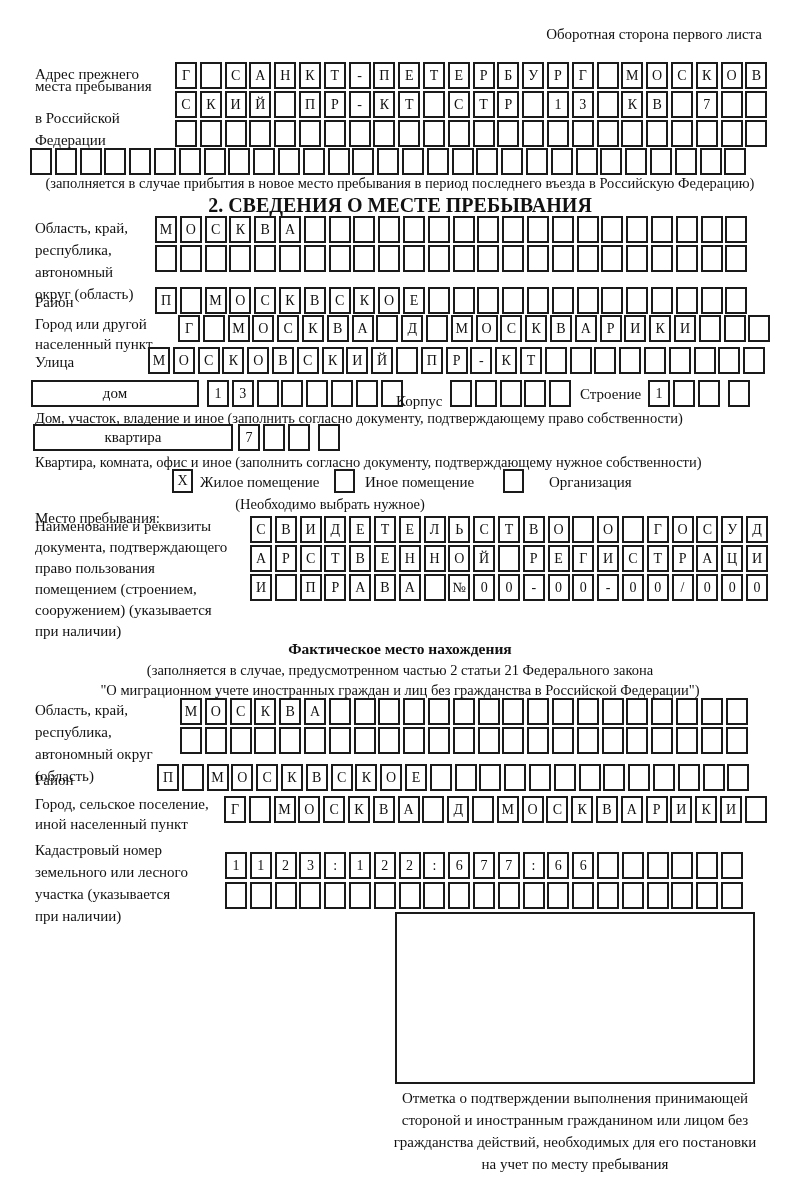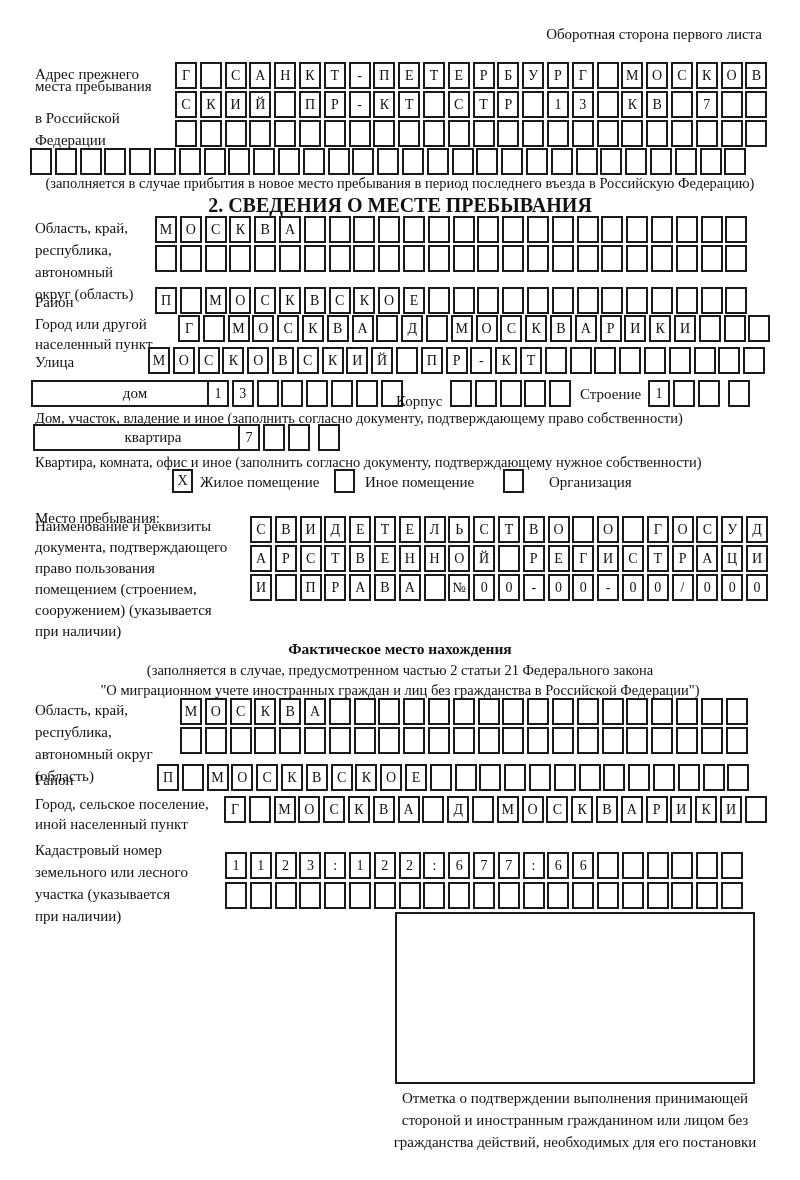--- a/index.html
+++ b/index.html
@@ -10,21 +10,21 @@
   .abs{position:absolute;}
   .lbl{font-size:15px;line-height:20px;white-space:nowrap;}
   .cells{position:absolute;display:flex;gap:2.8px;}
   .cell{
     flex:0 0 auto;width:18px;height:23px;border:2px solid #1a1a1a;background:#fff;
     display:flex;align-items:center;justify-content:center;
     font-size:14px;line-height:1;
   }
   .bigbox{
     position:absolute;border:2px solid #1a1a1a;background:#fff;
-    display:flex;align-items:center;justify-content:center;font-size:15px;padding-left:20px;
+    display:flex;align-items:center;justify-content:center;font-size:15px;
   }
   .caption{font-size:14.5px;white-space:nowrap;}
   .center{left:0;width:800px;text-align:center;}
   .title{font-weight:bold;font-size:20px;}
   .checkbox{
     position:absolute;width:17px;height:20px;border:2px solid #1a1a1a;background:#fff;
     display:flex;align-items:center;justify-content:center;font-size:14px;
   }
   .stampbox{position:absolute;border:2px solid #1a1a1a;background:#fff;}
   .stampcap{font-size:15px;text-align:center;white-space:nowrap;}
@@ -339,20 +339,21 @@
     </div>
   <div class="abs caption" style="left:35px;top:454px;">Квартира, комната, офис и иное (заполнить согласно документу, подтверждающему нужное собственности)</div>
 
   <div class="abs lbl" style="left:35px;top:472px;margin-top:36px;">Место пребывания:</div>
   <div class="checkbox" style="left:172px;top:469px;">X</div>
   <div class="abs lbl" style="left:200px;top:472px;">Жилое помещение</div>
   <div class="checkbox" style="left:334px;top:469px;"></div>
   <div class="abs lbl" style="left:365px;top:472px;">Иное помещение</div>
   <div class="checkbox" style="left:503px;top:469px;"></div>
   <div class="abs lbl" style="left:549px;top:472px;">Организация</div>
+  <div class="abs caption" style="left:150px;top:496px;width:360px;text-align:center;">(Необходимо выбрать нужное)</div>
 
   <div class="abs lbl" style="left:35px;top:516px;">Наименование и реквизиты</div>
   <div class="abs lbl" style="left:35px;top:537px;">документа, подтверждающего</div>
   <div class="abs lbl" style="left:35px;top:558px;">право пользования</div>
   <div class="abs lbl" style="left:35px;top:579px;">помещением (строением,</div>
   <div class="abs lbl" style="left:35px;top:600px;">сооружением) (указывается</div>
   <div class="abs lbl" style="left:35px;top:621px;">при наличии)</div>
   <div class="cells" style="left:250px;top:516px;">
       <span class="cell">С</span>
       <span class="cell">В</span>
@@ -585,14 +586,15 @@
       <span class="cell">&nbsp;</span>
       <span class="cell">&nbsp;</span>
       <span class="cell">&nbsp;</span>
       <span class="cell">&nbsp;</span>
     </div>
 
   <div class="stampbox" style="left:395px;top:912px;width:356px;height:168px;"></div>
   <div class="abs stampcap" style="left:380px;top:1090px;width:390px;">Отметка о подтверждении выполнения принимающей</div>
   <div class="abs stampcap" style="left:380px;top:1112px;width:390px;">стороной и иностранным гражданином или лицом без</div>
   <div class="abs stampcap" style="left:380px;top:1134px;width:390px;">гражданства действий, необходимых для его постановки</div>
+  <div class="abs stampcap" style="left:380px;top:1156px;width:390px;">на учет по месту пребывания</div>
 
 </div>
 
 </body></html>

